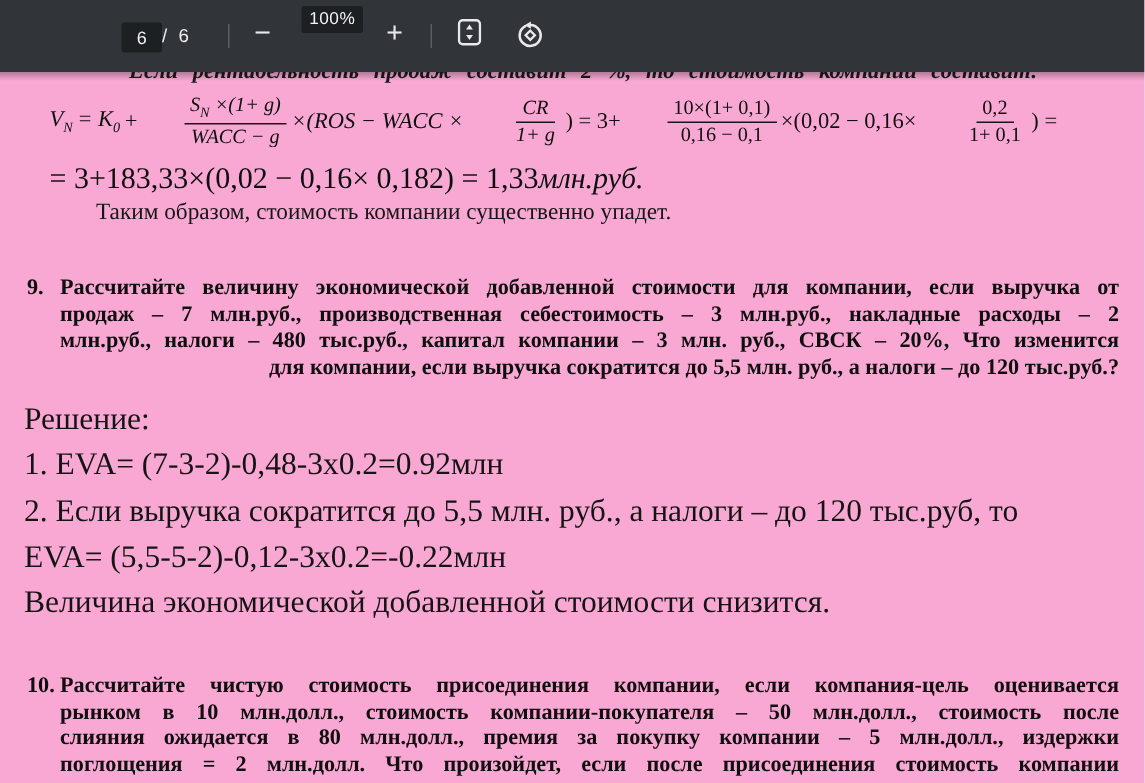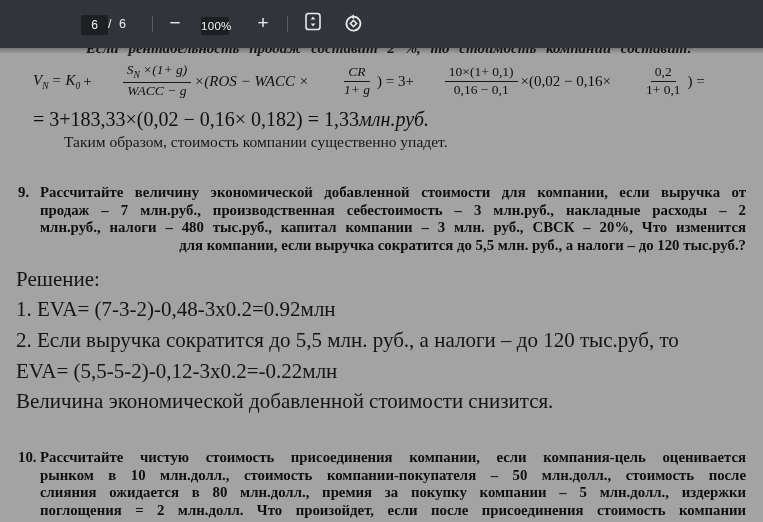--- a/index.html
+++ b/index.html
@@ -16,39 +16,39 @@
   }
   .toolbar-shadow{
     position:absolute;left:0;top:48px;width:763px;height:6px;z-index:9;
     background:linear-gradient(to bottom, rgba(0,0,0,0.28), rgba(0,0,0,0));
   }
   .tb-field{
     position:absolute;background:#1d2022;border-radius:2px;
     color:#f1f3f4;text-align:center;border:none;
   }
   .page-box{left:81px;top:15px;width:23px;height:18px;font-size:12px;line-height:18px;}
-  .zoom-box{left:201px;top:17px;width:28px;height:18px;font-size:11.5px;line-height:18px;letter-spacing:0.3px;}
+  .zoom-box{left:201px;top:4px;width:41px;height:18px;font-size:11.5px;line-height:18px;letter-spacing:0.3px;}
   .page-of{
     position:absolute;left:108px;top:15px;height:18px;line-height:18px;
     color:#eceef0;font-size:12.5px;letter-spacing:2px;
   }
   .tb-sep{position:absolute;top:16px;width:1px;height:16px;background:#5a5e62;}
   .sep1{left:152px;} .sep2{left:287px;}
   .tb-btn{
     position:absolute;top:10px;width:26px;height:26px;
     display:flex;align-items:center;justify-content:center;
     color:#e8eaed;cursor:pointer;background:transparent;border:none;padding:0;
   }
   .minus-btn{left:162px;font-size:19px;}
   .plus-btn{left:250px;font-size:19px;}
   .fit-btn{left:300px;}
   .rotate-btn{left:340px;}
   
   .page{
-    position:absolute;left:0;top:0;width:763px;height:522px;background:#a3a3a3;z-index:1;
+    position:absolute;left:0;top:0;width:763px;height:522px;background:#f9a8d4;z-index:1;
     color:#161616;
   }
   .scan{filter:blur(0.3px);}
   .scan-heavy{filter:blur(0.45px) contrast(1.05);}
   .clipped-line{
     position:absolute;left:86px;top:40px;width:645px;white-space:nowrap;
     font-style:italic;font-weight:700;font-size:15px;color:#1f1f1f;word-spacing:6px;
   }
   .formula-row{
     position:absolute;left:33px;top:56px;height:50px;

